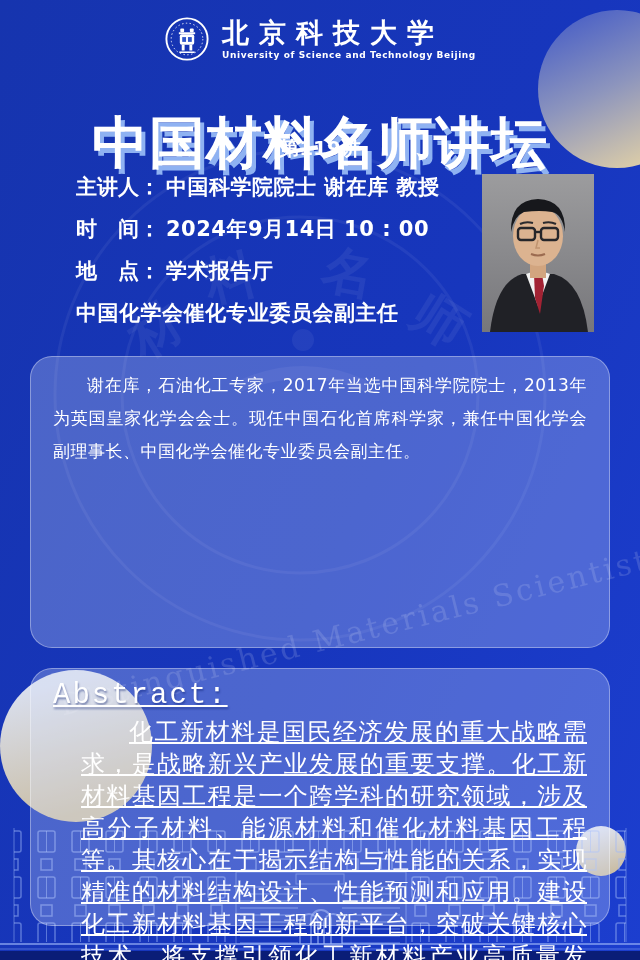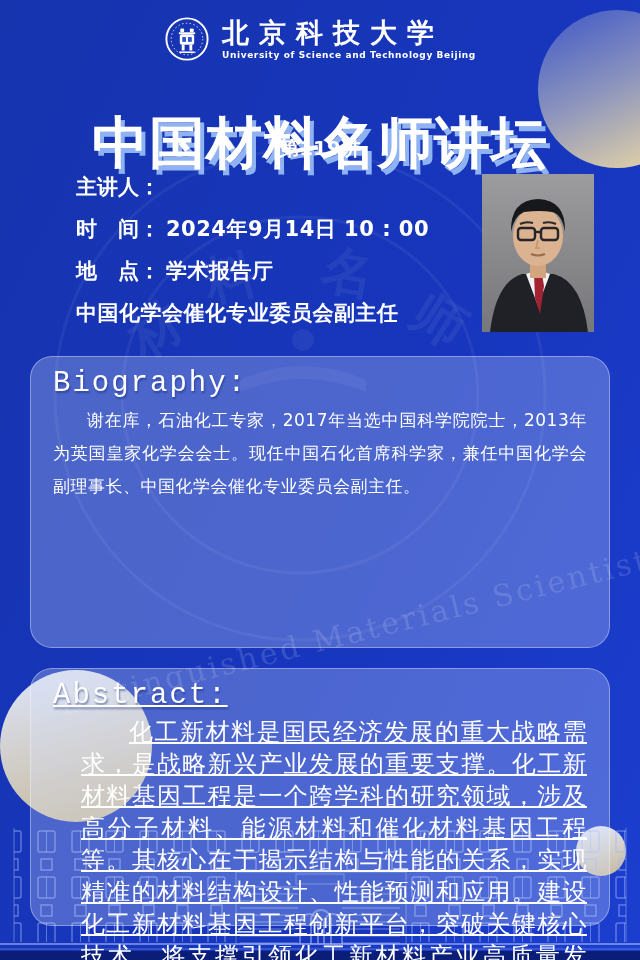--- a/index.html
+++ b/index.html
@@ -136,20 +136,21 @@
       <div class="uni-en">University of Science and Technology Beijing</div>
     </div>
   </div>
 
   <div class="title">中国材料名师讲坛</div>
   <div class="session">第119讲</div>
 
   <div class="info">
     <div class="info-row">
       <span class="info-label">主讲人：</span>
+      <span class="info-value">中国科学院院士 谢在库 教授</span>
     </div>
     <div class="info-row">
       <span class="info-label">时　间：</span>
       <span class="info-value">2024年9月14日 10 : 00</span>
     </div>
     <div class="info-row">
       <span class="info-label">地　点：</span>
       <span class="info-value">学术报告厅</span>
     </div>
     <div class="info-row">
@@ -176,21 +177,20 @@
       <rect x="59" y="54" width="17" height="12" rx="3"></rect>
       <line x1="53" y1="58" x2="59" y2="58"></line>
     </g>
     <path d="M38 50 Q44 47 51 49" stroke="#2a2a2e" stroke-width="2" fill="none"></path>
     <path d="M61 49 Q68 47 74 50" stroke="#2a2a2e" stroke-width="2" fill="none"></path>
     <path d="M49 80 Q56 83 63 80" stroke="#9c6b50" stroke-width="2" fill="none"></path>
     <path d="M56 66 L54 74 L58 74" stroke="#c09470" stroke-width="1.5" fill="none"></path>
   </svg>
 
   <div class="card card-bio">
-    <h2>Biography:</h2>
     <p>谢在库，石油化工专家，2017年当选中国科学院院士，2013年为英国皇家化学会会士。现任中国石化首席科学家，兼任中国化学会副理事长、中国化学会催化专业委员会副主任。</p>
   </div>
 
   <div class="card card-abs">
     <h2>Abstract:</h2>
     <p>化工新材料是国民经济发展的重大战略需求，是战略新兴产业发展的重要支撑。化工新材料基因工程是一个跨学科的研究领域，涉及高分子材料、能源材料和催化材料基因工程等。其核心在于揭示结构与性能的关系，实现精准的材料结构设计、性能预测和应用。建设化工新材料基因工程创新平台，突破关键核心技术，将支撑引领化工新材料产业高质量发展。</p>
   </div>
 
 </div>
 

